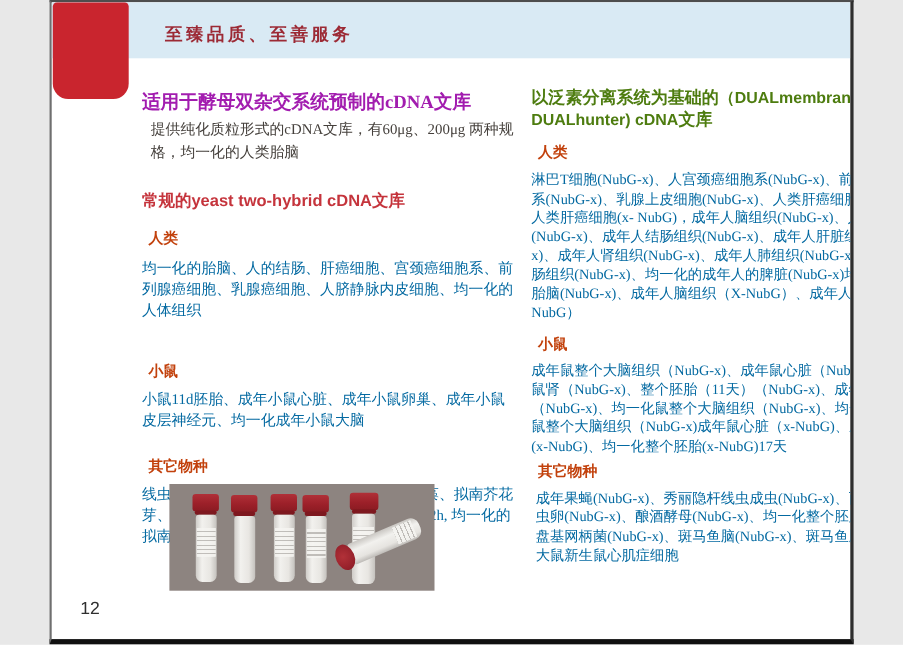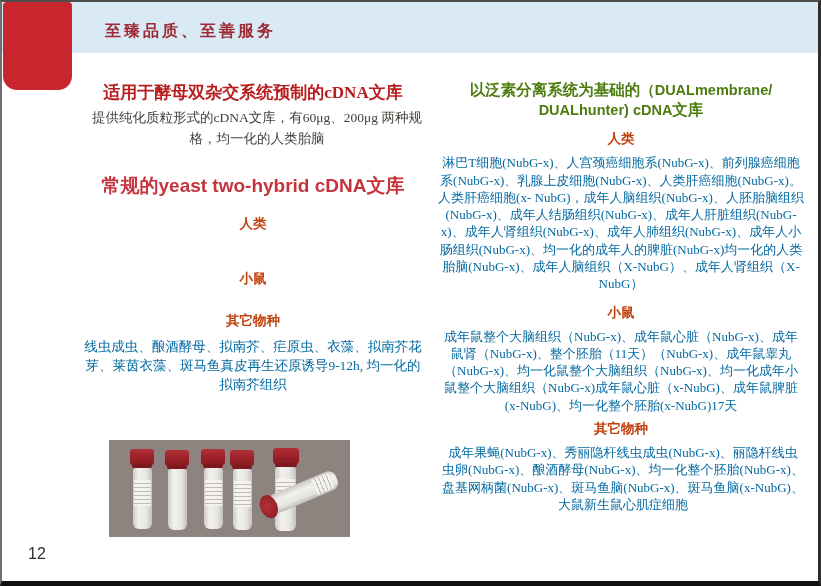--- a/index.html
+++ b/index.html
@@ -1,39 +1,38 @@
 <!DOCTYPE html>
 <html><head>
 <meta charset="utf-8">
 <style>
   html,body { margin:0; padding:0; background:#e8e8e8; }
   .page {
-    position:relative; width:821px; height:586px; margin:0 auto;
+    position:relative; width:731px; height:586px; margin:0 auto;
     background:#ffffff; box-sizing:border-box; overflow:hidden;
     border-top:2px solid #4d4d4d; border-left:2px solid #6f6f6f;
     border-right:3px solid #2e2e2e; border-bottom:5px solid #101010;
     font-family:"Liberation Serif","DejaVu Serif",serif;
-    text-align:center;
   }
   .band { position:absolute; top:0; left:0; right:0; height:51px; background:#d9eaf4; }
   .logo-block {
     position:absolute; top:0; left:1px; width:69px; height:88px;
     background:#c9252e; border-radius:4px 4px 14px 14px;
   }
   .header-title {
     position:absolute; top:19px; left:103px; font-size:16px; font-weight:bold;
     color:#9c2a35; letter-spacing:3px;
   }
   .col-left  { position:absolute; left:82px;  top:80px; width:338px; }
   .col-right { position:absolute; left:436px; top:78px; width:366px; }
 
-  .big-title { margin:0; color:#b91c1c; font-size:17px; line-height:1.25; font-weight:bold; }
+  .big-title { margin:0; color:#a21caf; font-size:17px; line-height:1.25; font-weight:bold; }
   .intro { margin:5px 0 0 8px; font-size:13.5px; line-height:1.55; color:#45403c; }
   .sub-title {
-    margin:23px 0 0 0; color:#c5343c; font-size:19px; font-weight:bold;
+    margin:23px 0 0 0; color:#c5343c; font-size:15px; font-weight:bold;
     font-family:"Liberation Sans","DejaVu Sans",sans-serif;
   }
   .sec-head { margin:6px; color:#c2410c; font-size:13.5px; font-weight:bold; }
   .sec-body { margin:20px 0 0 0; font-size:13.5px; line-height:1.36; color:#0369a1; }
 
   .l-sec1 { margin-top:16px; }
   .l-sec1 .sec-body { margin-top:8px; line-height:1.42; }
   .l-sec2 { margin-top:37px; }
   .l-sec2 .sec-body { margin-top:6px; line-height:1.42; }
   .l-sec3 { margin-top:24px; }
@@ -105,24 +104,26 @@
   <div class="logo-block"></div>
   <div class="header-title">至臻品质、至善服务</div>
 
   <div class="col-left">
     <h1 class="big-title">适用于酵母双杂交系统预制的cDNA文库</h1>
     <p class="intro">提供纯化质粒形式的cDNA文库，有60μg、200μg 两种规格，均一化的人类胎脑</p>
     <h2 class="sub-title">常规的yeast two-hybrid cDNA文库</h2>
 
     <div class="l-sec1">
       <h3 class="sec-head">人类</h3>
+      <p class="sec-body">均一化的胎脑、人的结肠、肝癌细胞、宫颈癌细胞系、前列腺癌细胞、乳腺癌细胞、人脐静脉内皮细胞、均一化的人体组织</p>
     </div>
 
     <div class="l-sec2">
       <h3 class="sec-head">小鼠</h3>
+      <p class="sec-body">小鼠11d胚胎、成年小鼠心脏、成年小鼠卵巢、成年小鼠皮层神经元、均一化成年小鼠大脑</p>
     </div>
 
     <div class="l-sec3">
       <h3 class="sec-head">其它物种</h3>
       <p class="sec-body">线虫成虫、酿酒酵母、拟南芥、疟原虫、衣藻、拟南芥花芽、莱茵衣藻、斑马鱼真皮再生还原诱导9-12h, 均一化的拟南芥组织</p>
     </div>
 
     <div class="photo">
       <div class="vial" style="left:21px; top:9px;">
         <div class="cap"></div>

